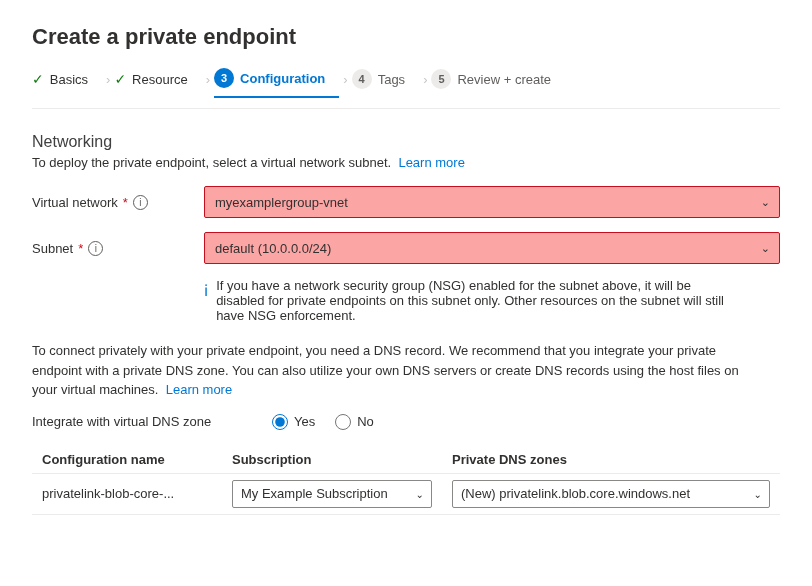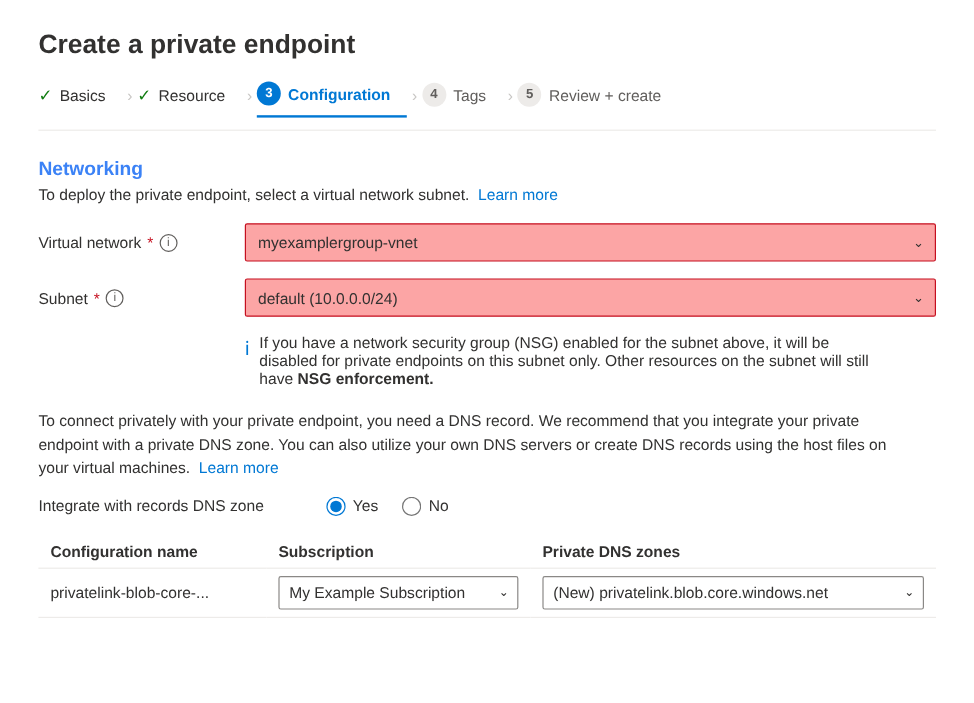--- a/index.html
+++ b/index.html
@@ -65,22 +65,22 @@
       color: #605e5c;
     }
     .separator {
       color: #c8c6c4;
       margin: 0 4px;
       padding-bottom: 8px;
     }
 
     .section-title {
       font-size: 16px;
-      font-weight: 700;
-      color: #3b82f6;
+      font-weight: 400;
+      color: #404040;
       margin-bottom: 4px;
     }
     .section-desc {
       font-size: 13px;
       color: #323130;
       margin-bottom: 16px;
     }
     .section-desc a, .info-text a {
       color: #0078d4;
       text-decoration: none;
@@ -154,21 +154,21 @@
       align-items: flex-start;
       gap: 8px;
     }
     .nsg-info-icon {
       color: #0078d4;
       font-size: 16px;
       flex-shrink: 0;
       margin-top: 1px;
     }
     .nsg-info-text strong {
-      font-weight: 700;
+      font-weight: 400;
     }
 
     .dns-section {
       margin-top: 8px;
     }
     .dns-desc {
       font-size: 13px;
       color: #323130;
       margin-bottom: 14px;
       line-height: 1.5;
@@ -321,21 +321,21 @@
   </div>
 </div>
 
 <div class="dns-section">
   <div class="dns-desc">
     <span>To connect privately with your private endpoint, you need a DNS record. We recommend that you integrate your private endpoint with a private DNS zone. You can also utilize your own DNS servers or create DNS records using the host files on your virtual machines.</span>
     &nbsp;<a href="#">Learn more</a>
   </div>
 
   <div class="radio-row">
-    <div class="radio-label-group">Integrate with records DNS zone</div>
+    <div class="radio-label-group">Integrate with virtual DNS zone</div>
     <label class="radio-option">
       <input type="radio" class="radio-input" name="dns-integrate" checked="" style="">
       <span>Yes</span>
     </label>
     <label class="radio-option">
       <input type="radio" class="radio-input" name="dns-integrate" style="">
       <span>No</span>
     </label>
   </div>
 

